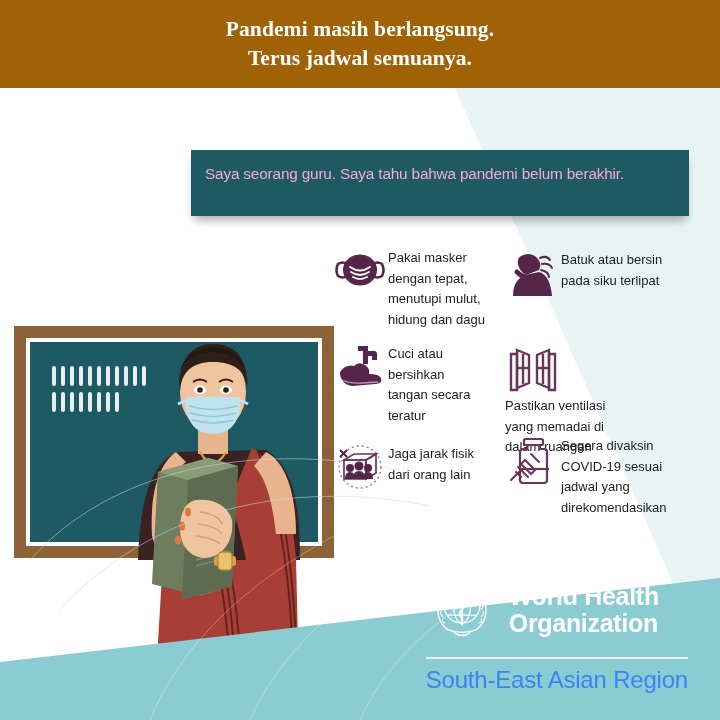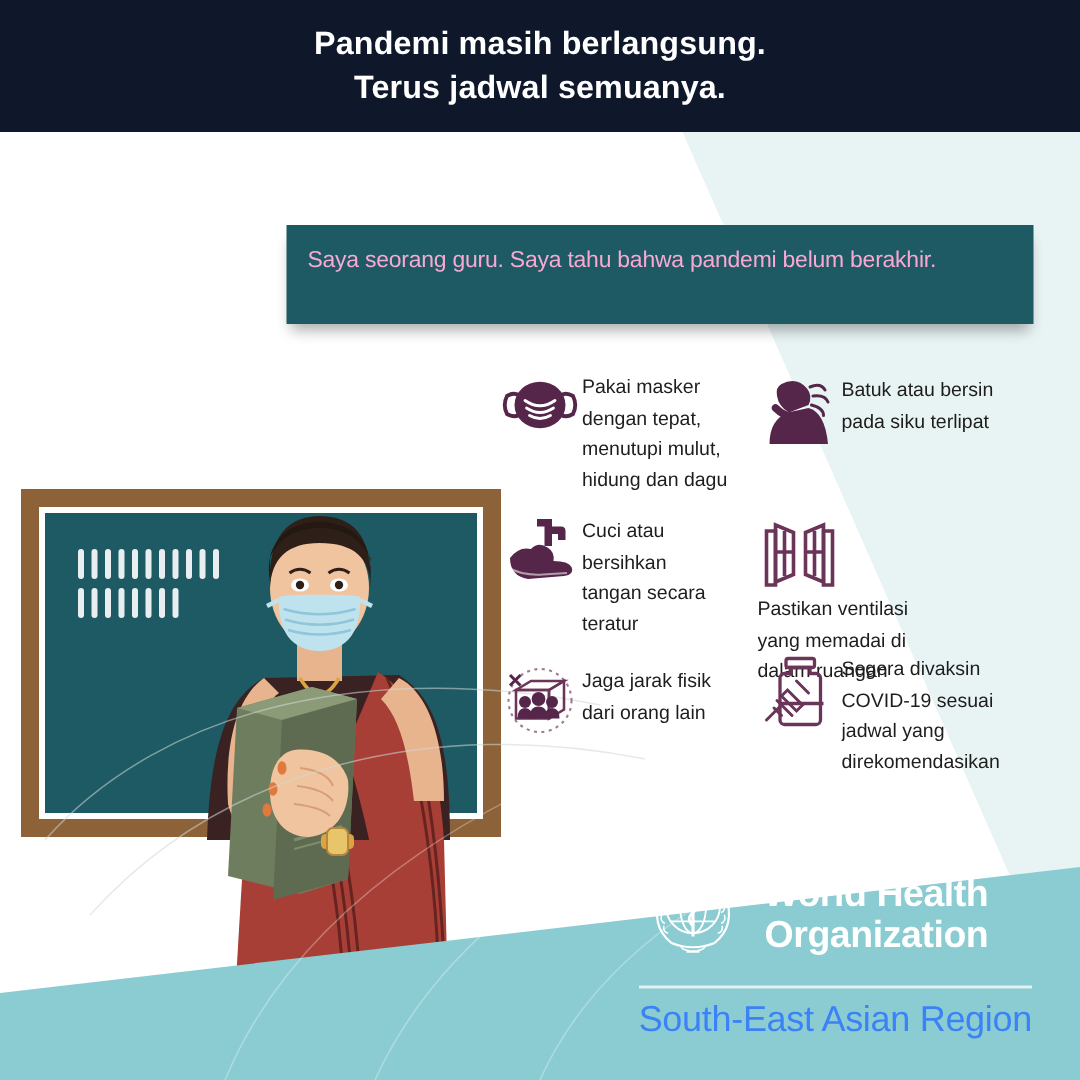--- a/index.html
+++ b/index.html
@@ -4,22 +4,22 @@
 <style>
   html,body{margin:0;padding:0;background:#fff;}
   body{font-family:"Liberation Sans",sans-serif;}
   #poster{position:relative;width:720px;height:720px;overflow:hidden;background:#ffffff;}
 
   
   .bg-layer{position:absolute;inset:0;overflow:hidden;}
   .bg-svg{position:absolute;left:0;top:0;width:720px;height:720px;}
 
   
-  .header{position:absolute;left:0;top:0;width:720px;height:88px;background:#0f172a;
-          display:flex;flex-direction:column;align-items:center;justify-content:center;z-index:6;}
+  .header{position:absolute;left:0;top:0;width:720px;height:88px;background:#a16207;
+          display:flex;flex-direction:column;align-items:center;justify-content:center;z-index:6;font-family:Liberation Serif, serif;}
   .header-line{color:#ffffff;font-size:21.5px;font-weight:bold;line-height:29px;letter-spacing:.1px;}
 
   
   .quote{position:absolute;left:191px;top:150px;width:498px;height:66px;
          background:#1d5a63;z-index:5;box-shadow:0 7px 9px -3px rgba(0,0,0,.33);}
   .quote-inner{padding:12px 14px 0 14px;}
   .quote-line{color:#f9a8d4;font-size:15.3px;line-height:24px;letter-spacing:-.15px;white-space:nowrap;}
 
   
   .tips{position:absolute;left:332px;top:248px;width:388px;height:290px;z-index:4;}
@@ -43,21 +43,21 @@
   .tip-r1b{top:2px;}
 
   
   .tip.col-b::before{content:"";position:absolute;left:-6px;top:-6px;width:228px;height:110px;
                      background:transparent;z-index:-1;}
 
   
   .who{position:absolute;right:32px;bottom:26px;z-index:7;display:flex;flex-direction:column;align-items:flex-start;}
   .who-top{display:flex;align-items:center;gap:11px;}
   .who-words{display:flex;flex-direction:column;line-height:1;}
-  .who-w1,.who-w2{color:#ffffff;font-weight:bold;font-size:25px;letter-spacing:-.3px;text-align:right;}
+  .who-w1,.who-w2{color:#ffffff;font-weight:bold;font-size:25px;letter-spacing:-.3px;}
   .who-w2{margin-top:2px;}
   .who-rule{width:100%;height:2px;background:rgba(255,255,255,.75);margin:9px 0 7px 0;}
   .who-region{color:#3b82f6;font-size:24px;letter-spacing:-.2px;}
 </style>
 </head>
 <body>
 
 <div id="poster">
 
   <div class="bg-layer">

